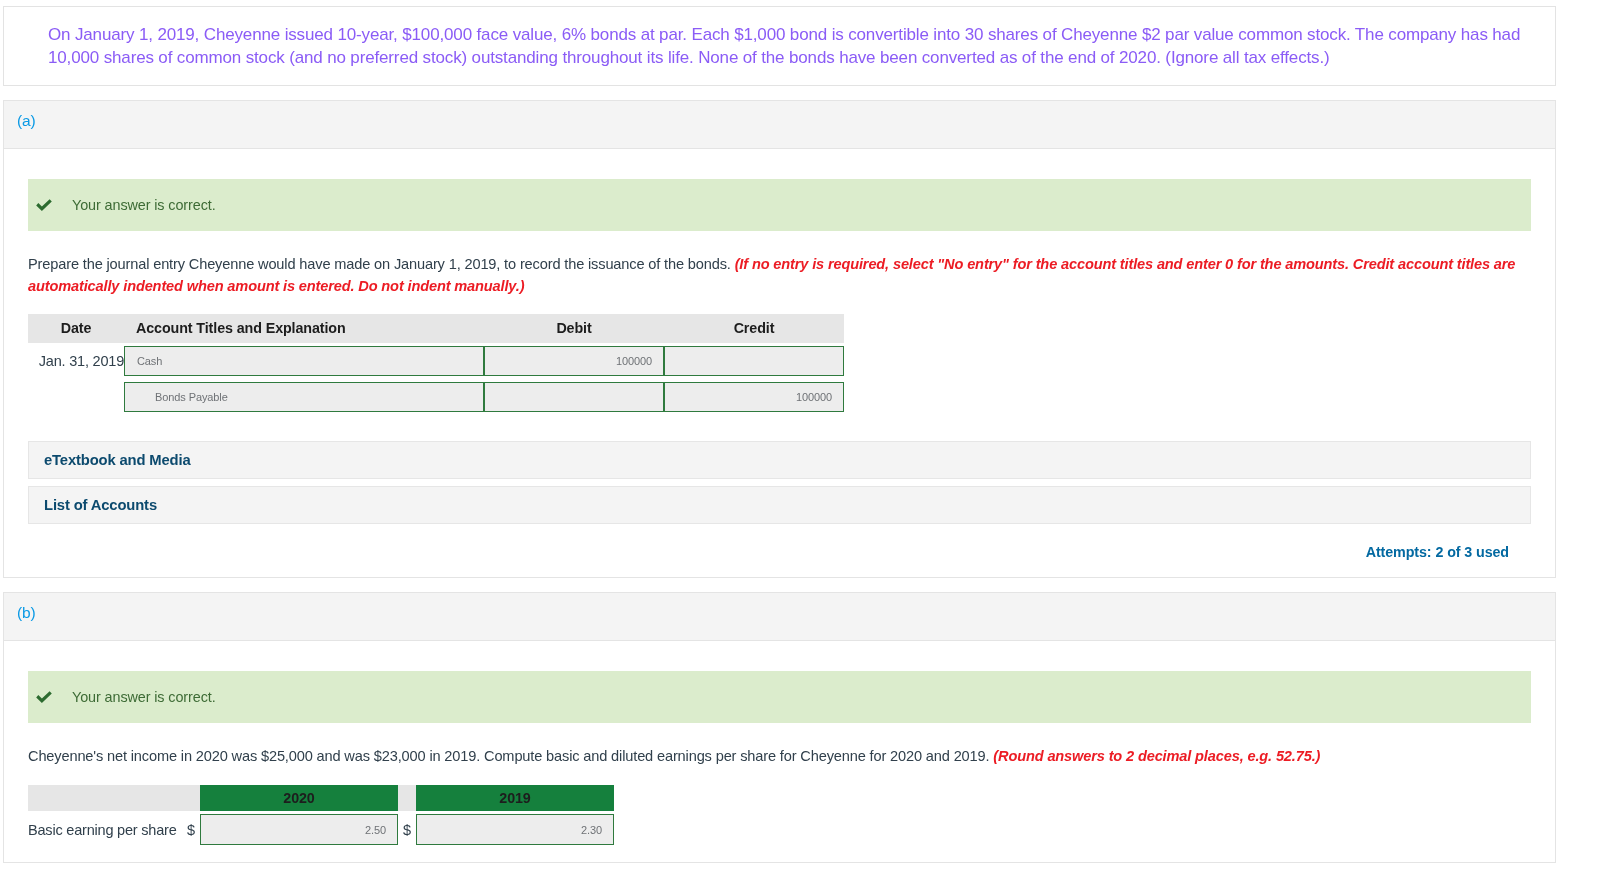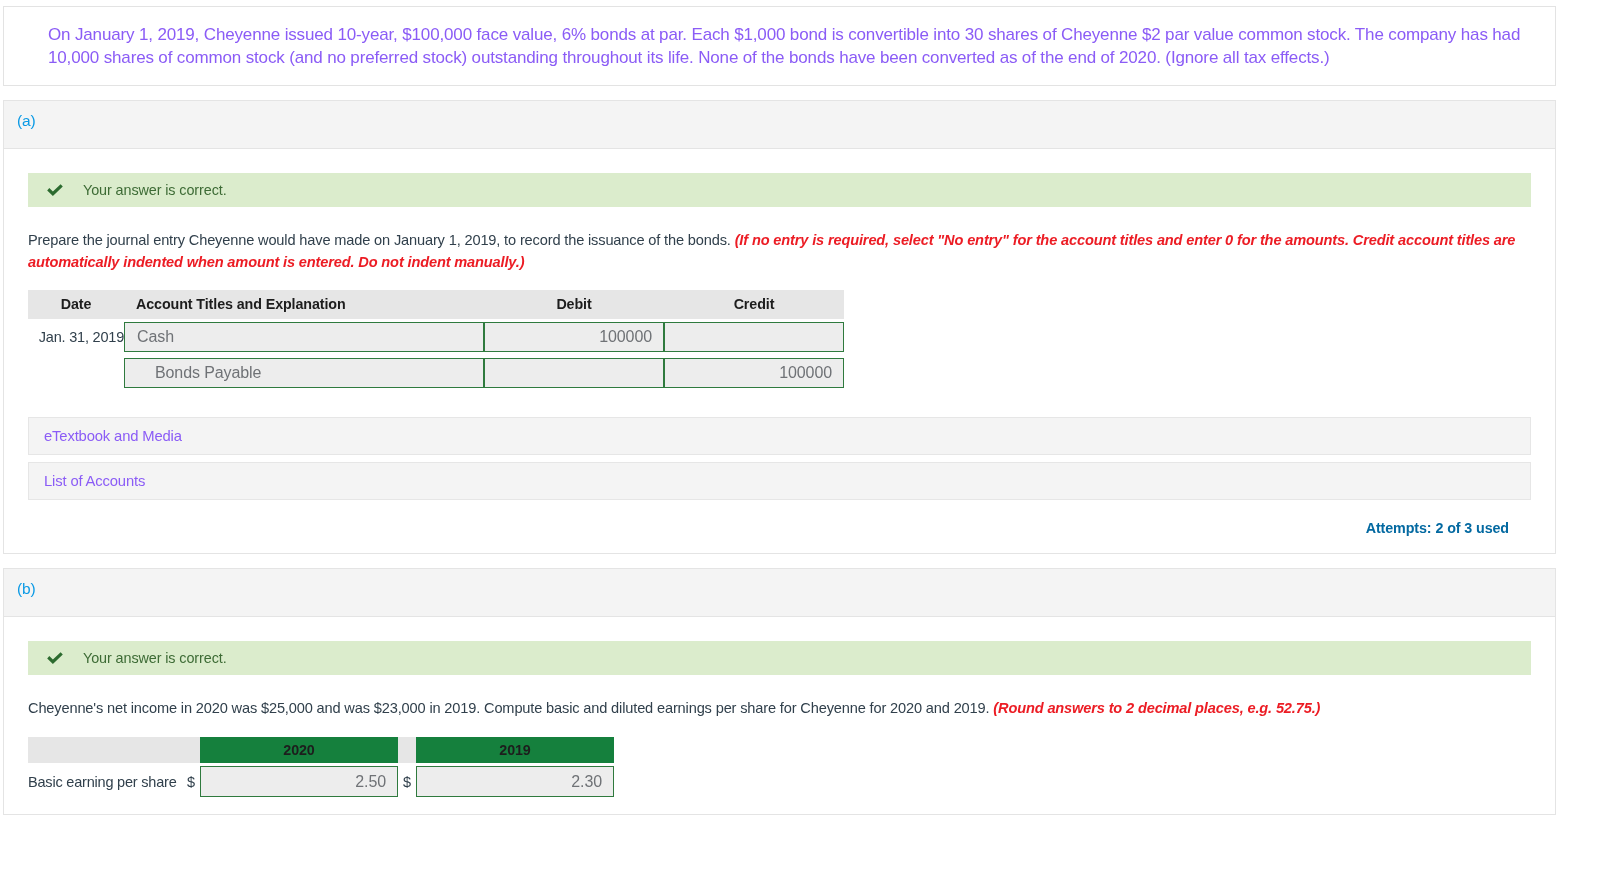--- a/index.html
+++ b/index.html
@@ -64,26 +64,26 @@
     color: #0b9ae5;
     font-size: 15.5px;
     letter-spacing: -0.2px;
   }
   .section-body {
     padding: 18px 0 0 0;
   }
 
   
   .banner {
-    margin: 6px 24px 0 24px;
+    margin: 12px 24px 0 24px;
     background: #dbeccc;
-    height: 34px;
+    height: 52px;
     display: flex;
     align-items: center;
-    padding-left: 17px;
+    padding-left: 6px;
   }
   .check-icon {
     width: 20px;
     height: 20px;
     display: inline-block;
     margin-right: 18px;
     flex: 0 0 auto;
   }
   .banner-text {
     color: #3d6b35;
@@ -139,41 +139,42 @@
   }
   .cell-pad { padding: 3px 7px 3px 0; }
 
   .fld {
     background: #ededed;
     border: 1px solid #2f7a3e;
     height: 30px;
     width: 100%;
     display: flex;
     align-items: center;
-    font-size: 16px;
+    font-size: 11px;
     color: #6f7276;
     font-family: "Liberation Sans", sans-serif;
     letter-spacing: -0.1px;
   }
   .fld.acct { padding-left: 12px; }
   .fld.acct.indent { padding-left: 30px; }
   .fld.amt { justify-content: flex-end; padding-right: 11px; }
 
   
   .bar {
     margin: 0 24px 0 24px;
     background: #f4f4f4;
     border: 1px solid #e6e6e6;
     height: 38px;
     display: flex;
     align-items: center;
     padding-left: 15px;
     font-size: 14.8px;
-    color: #8b5cf6;
+    color: #0c4a6e;
     letter-spacing: -0.15px;
+    font-weight: bold;
   }
   .bar.first { margin-top: 26px; }
   .bar.second { margin-top: 7px; }
 
   .attempts {
     text-align: right;
     font-size: 14.3px;
     font-weight: bold;
     color: #0369a1;
     padding: 20px 46px 17px 0;

